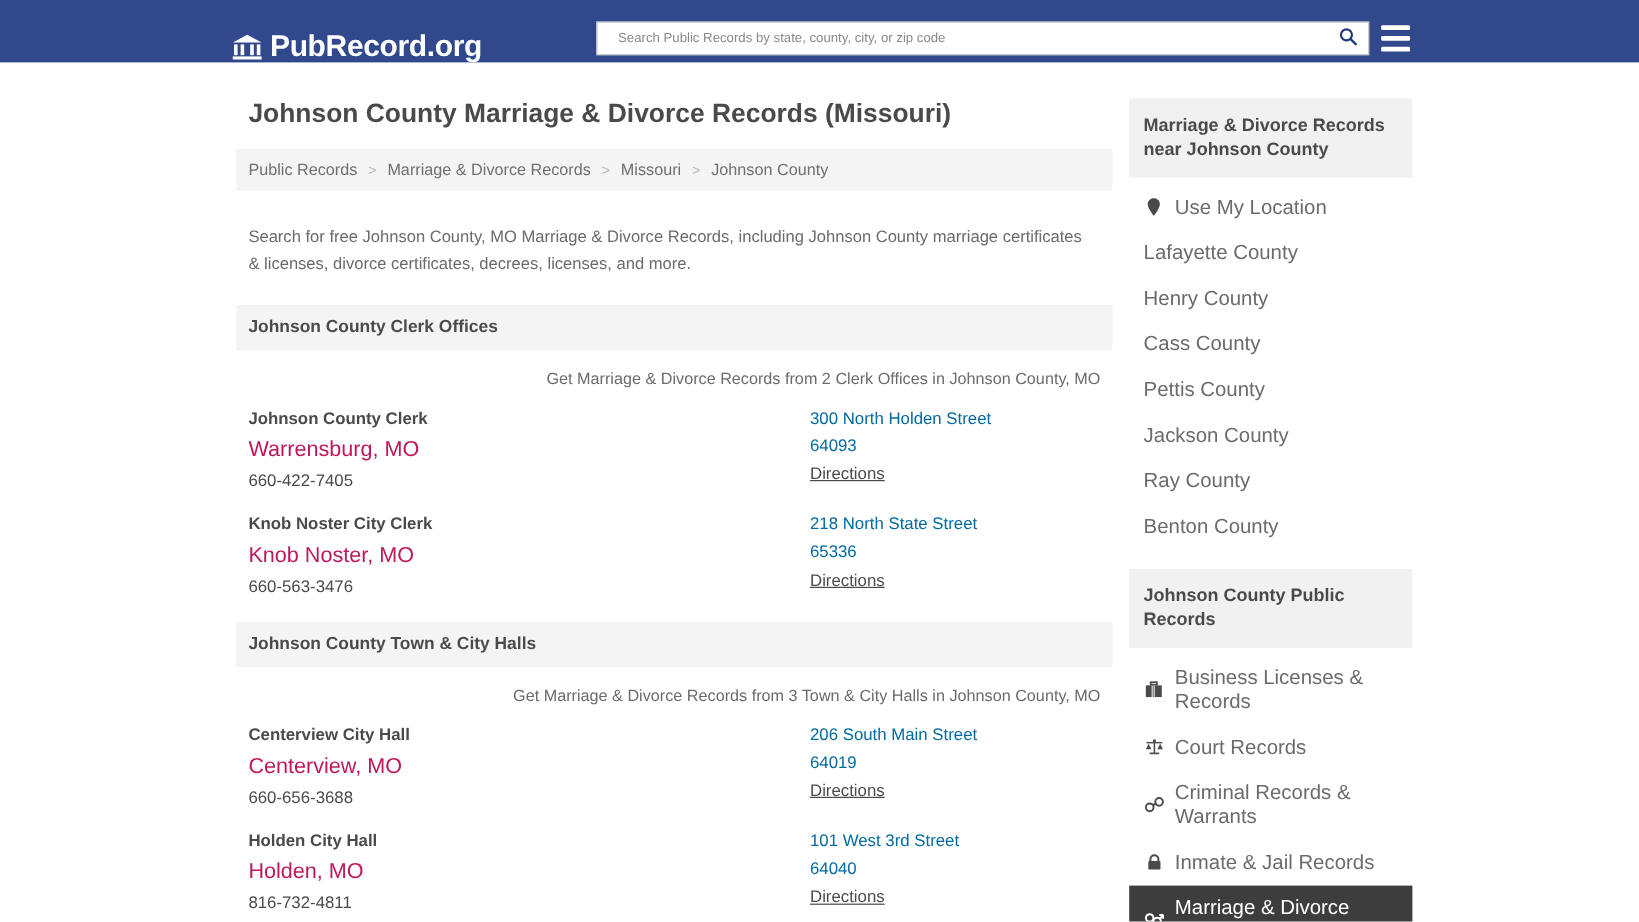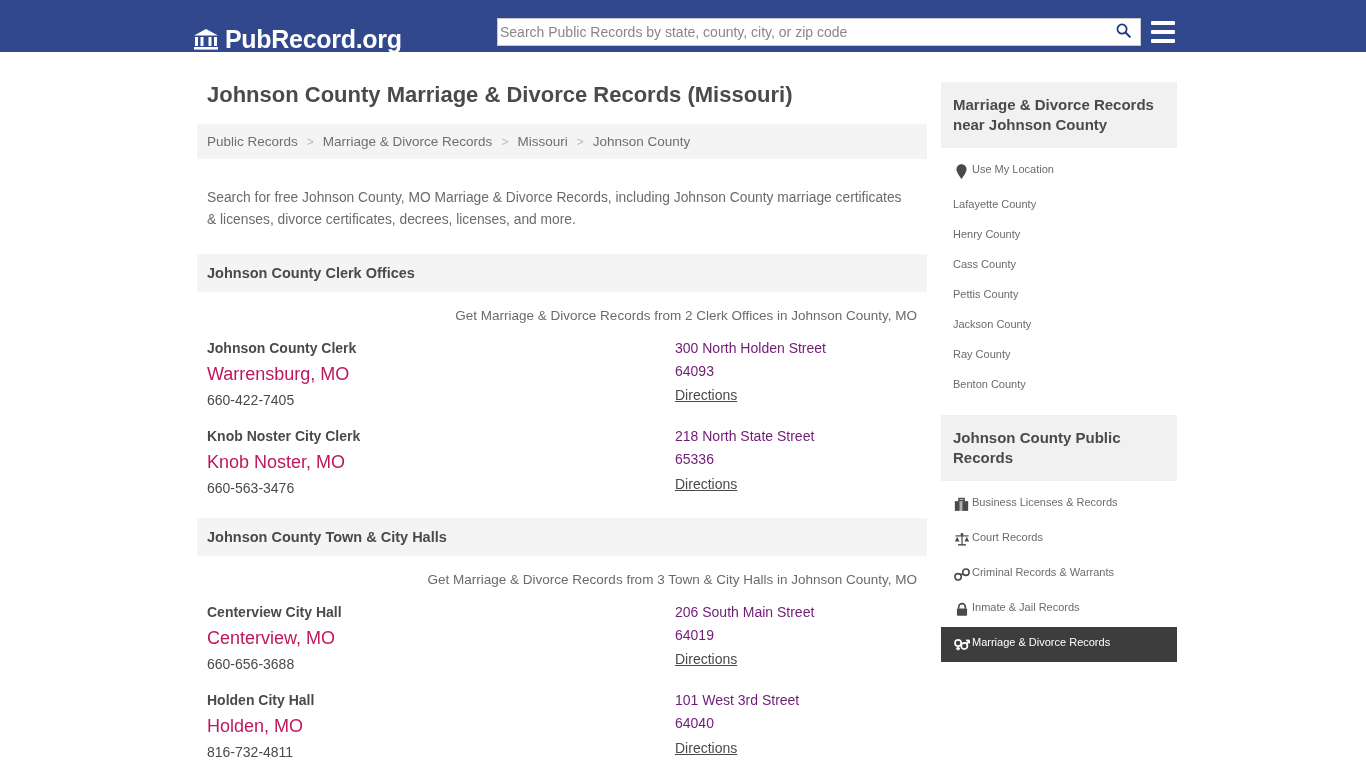--- a/index.html
+++ b/index.html
@@ -43,23 +43,23 @@
     background: #ffffff;
     border: 1px solid #c8c8c8;
     display: flex;
     align-items: center;
   }
   .search-input {
     flex: 1;
     border: none;
     outline: none;
     font-family: "Liberation Sans", sans-serif;
-    font-size: 14px;
+    font-size: 11px;
     color: #c2410c;
-    padding: 0 2px;
+    padding: 0 17px;
     background: transparent;
     height: 100%;
   }
   .search-input::placeholder { color: #888888; }
   .search-btn {
     width: 34px; height: 100%;
     border: none; background: transparent;
     display: flex; align-items: center; justify-content: center;
     cursor: pointer; padding: 0;
   }
@@ -151,44 +151,44 @@
     color: #4a4a4a;
   }
   .org-line {
     font-size: 18px;
     color: #be185d;
   }
   .org-phone {
     font-size: 14px;
     color: #4a4a4a;
   }
-  .addr-line { font-size: 14px; color: #701a75; }
+  .addr-line { font-size: 14px; color: #0369a1; }
   .directions {
     font-size: 14px;
     color: #4a4a4a;
     text-decoration: underline;
     cursor: pointer;
   }
 
   
   .side-box-head {
     background: #f1f1f1;
     padding: 13px 12px;
     font-size: 15px;
     font-weight: bold;
     color: #4a4a4a;
     line-height: 1.33;
   }
   .side-list { padding: 6px 0 0 0; margin: 0; list-style: none; }
   .side-item {
     display: flex;
-    align-items: flex-start;
-    gap: 2px;
+    align-items: center;
+    gap: 9px;
     padding: 9px 12px;
-    font-size: 11px;
+    font-size: 17px;
     color: #6b6b6b;
     cursor: pointer;
     text-decoration: none;
   }
   .side-item.active {
     background: #3d3d3d;
     color: #ffffff;
   }
   .side-item .ico {
     width: 17px; height: 17px;

